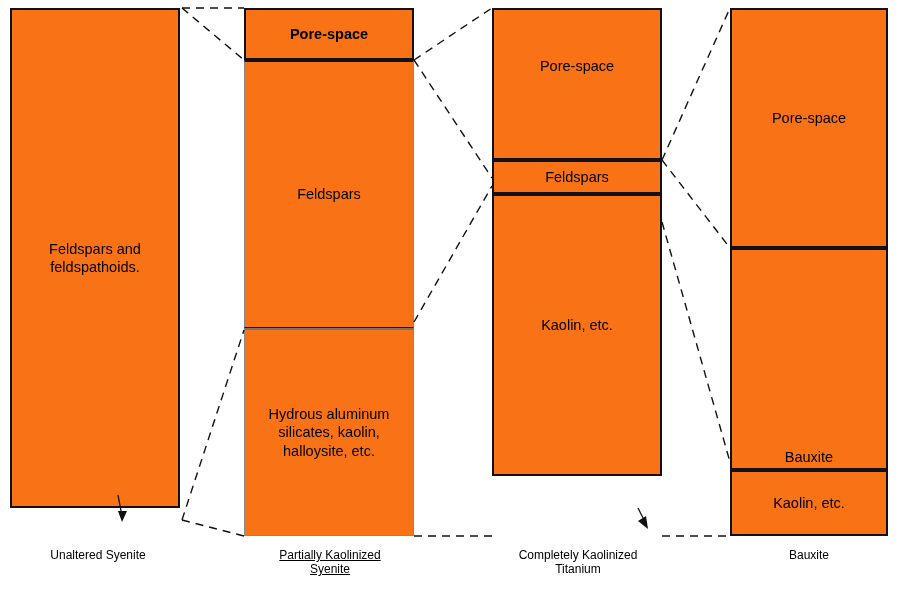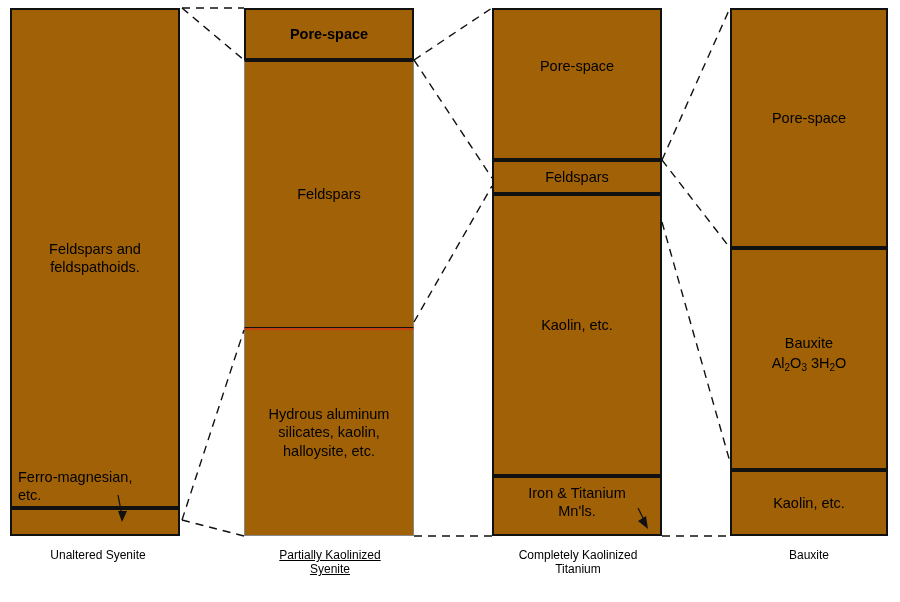--- a/index.html
+++ b/index.html
@@ -19,24 +19,24 @@
     background: #ffffff;
   }
   .col {
     position: absolute;
     box-sizing: border-box;
   }
   .band {
     position: absolute;
     box-sizing: border-box;
     border: 1px solid #111111;
-    background: #a16207;
+    background: #f97316;
     display: flex;
     align-items: center;
-    justify-content: center;
+    justify-content: flex-end;
     text-align: center;
     font-size: 14.5px;
     line-height: 1.25;
     color: #000000;
     padding: 2px 6px;
   }
   .band.thick {
     border-width: 2px;
   }
   .band .label {
@@ -64,63 +64,54 @@
 </head>
 <body>
 
 <div id="stage">
 
   <div class="col" style="left:10px; top:8px; width:170px; height:528px;padding-left:48px;">
     <div class="band thick" style="left:0; top:0; width:170px; height:500px;">
       <span class="label" style="white-space:pre-line;">Feldspars and
 feldspathoids.</span>
     </div>
-    <div class="band thick" style="left:0; top:500px; width:170px; height:28px; align-items:center;">
-      <span class="label" style="white-space:pre-line; position:absolute; left:6px; top:-42px; width:158px; text-align:left;">Ferro-magnesian,
-etc.</span>
-    </div>
   </div>
 
   <div class="col" style="left:244px; top:8px; width:170px; height:528px;">
     <div class="band thick" style="left:0; top:0; width:170px; height:52px; font-weight:bold;">
       <span class="label">Pore-space</span>
     </div>
     <div class="band" style="left:0; top:52px; width:170px; height:268px; border-top:2px solid #111; border-left-color:#888; border-right-color:#888;">
       <span class="label">Feldspars</span>
     </div>
-    <div class="band" style="left:0; top:320px; width:170px; height:208px; border-top:2px solid #c2410c; border-left-color:#888; border-right-color:#888; border-bottom-color:#888;">
+    <div class="band" style="left:0; top:320px; width:170px; height:208px; border-top:2px solid #737373; border-left-color:#888; border-right-color:#888; border-bottom-color:#888;">
       <span class="label" style="white-space:pre-line;">Hydrous aluminum
 silicates, kaolin,
 halloysite, etc.</span>
     </div>
   </div>
 
   <div class="col" style="left:492px; top:8px; width:170px; height:528px;">
     <div class="band thick" style="left:0; top:0; width:170px; height:152px;">
       <span class="label" style="margin-top:-36px;">Pore-space</span>
     </div>
     <div class="band thick" style="left:0; top:152px; width:170px; height:34px;">
       <span class="label">Feldspars</span>
     </div>
     <div class="band thick" style="left:0; top:186px; width:170px; height:282px;">
       <span class="label" style="margin-top:-20px;">Kaolin, etc.</span>
     </div>
-    <div class="band thick" style="left:0; top:468px; width:170px; height:60px;">
-      <span class="label" style="white-space:pre-line; margin-top:-8px;">Iron &amp; Titanium
-Mn'ls.</span>
-    </div>
   </div>
 
   <div class="col" style="left:730px; top:8px; width:158px; height:528px;">
     <div class="band thick" style="left:0; top:0; width:158px; height:240px;">
       <span class="label" style="margin-top:-20px;">Pore-space</span>
     </div>
     <div class="band thick" style="left:0; top:240px; width:158px; height:222px; flex-direction:column;">
       <span class="label" style="margin-top:-10px;">Bauxite</span>
-      <span class="label nowrap" id="bauxite-formula" style="margin-top:2px;">Al<span class="sub">2</span>O<span class="sub">3</span>&nbsp;3H<span class="sub">2</span>O</span>
     </div>
     <div class="band thick" style="left:0; top:462px; width:158px; height:66px;">
       <span class="label">Kaolin, etc.</span>
     </div>
   </div>
 
   <svg class="overlay" viewBox="0 0 900 602">
     <g stroke="#111111" fill="none" stroke-width="1.4" stroke-dasharray="8 6">
 
       <line x1="182" y1="8" x2="244" y2="8"></line>

